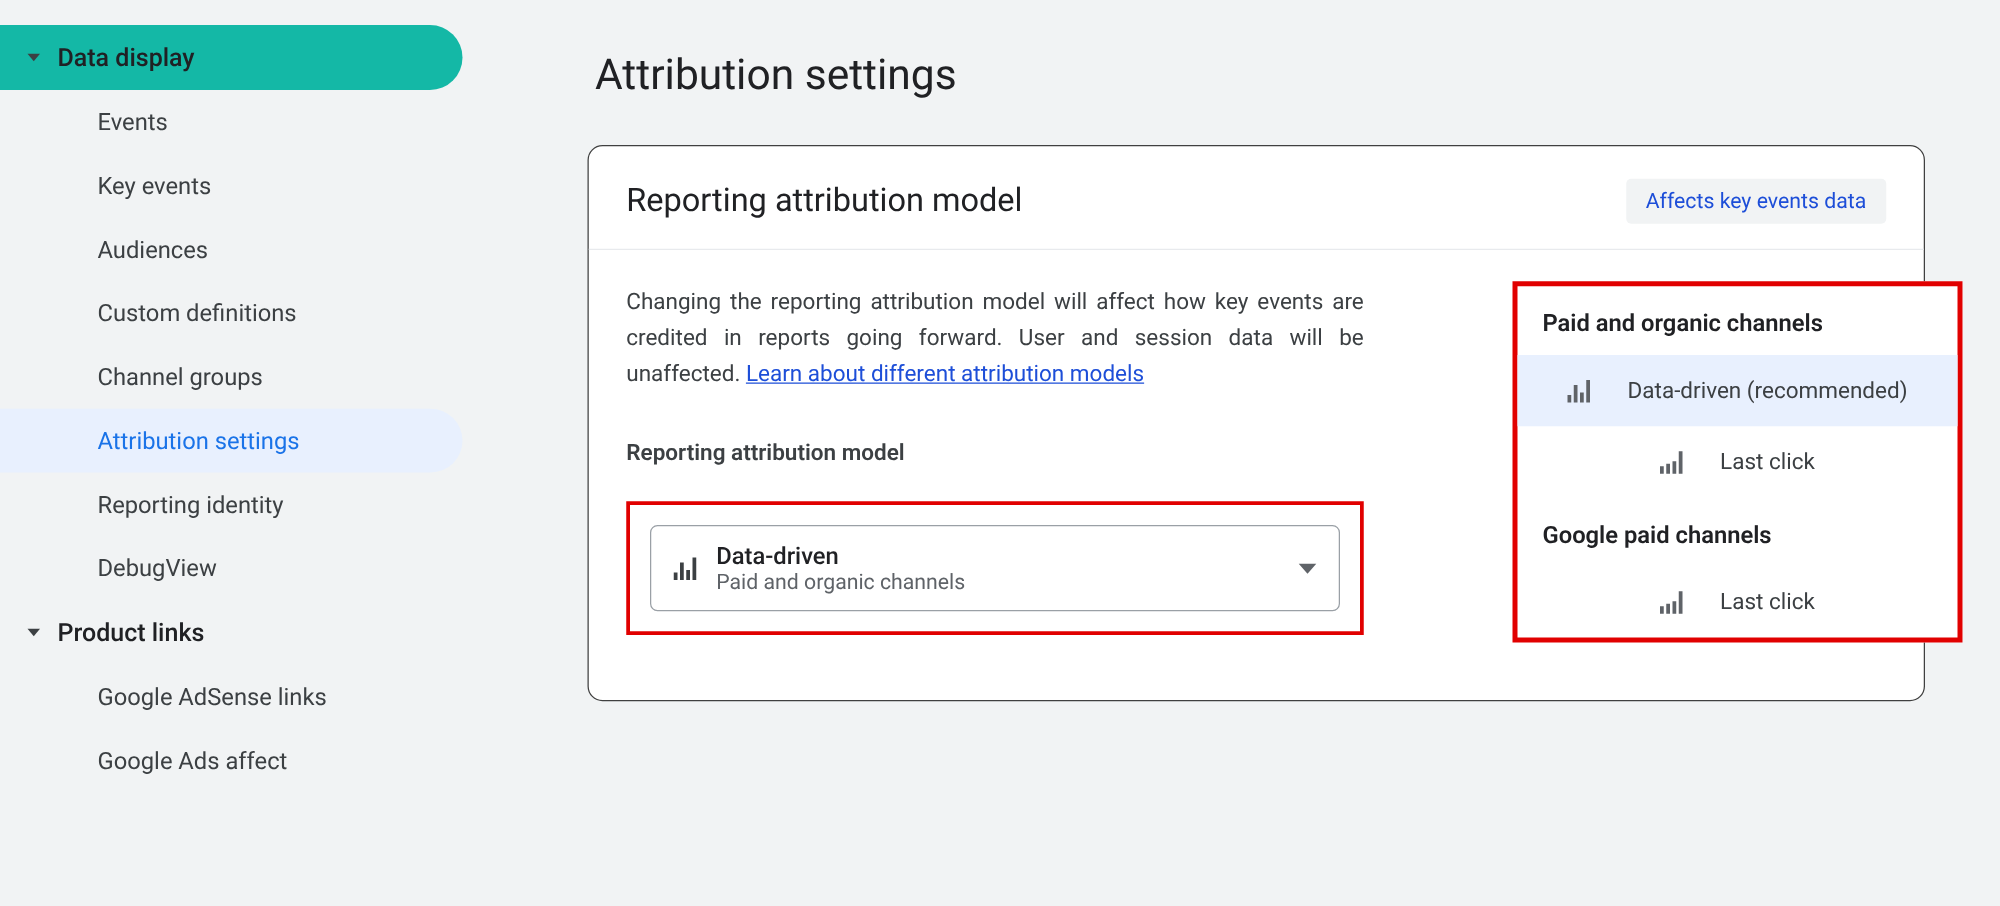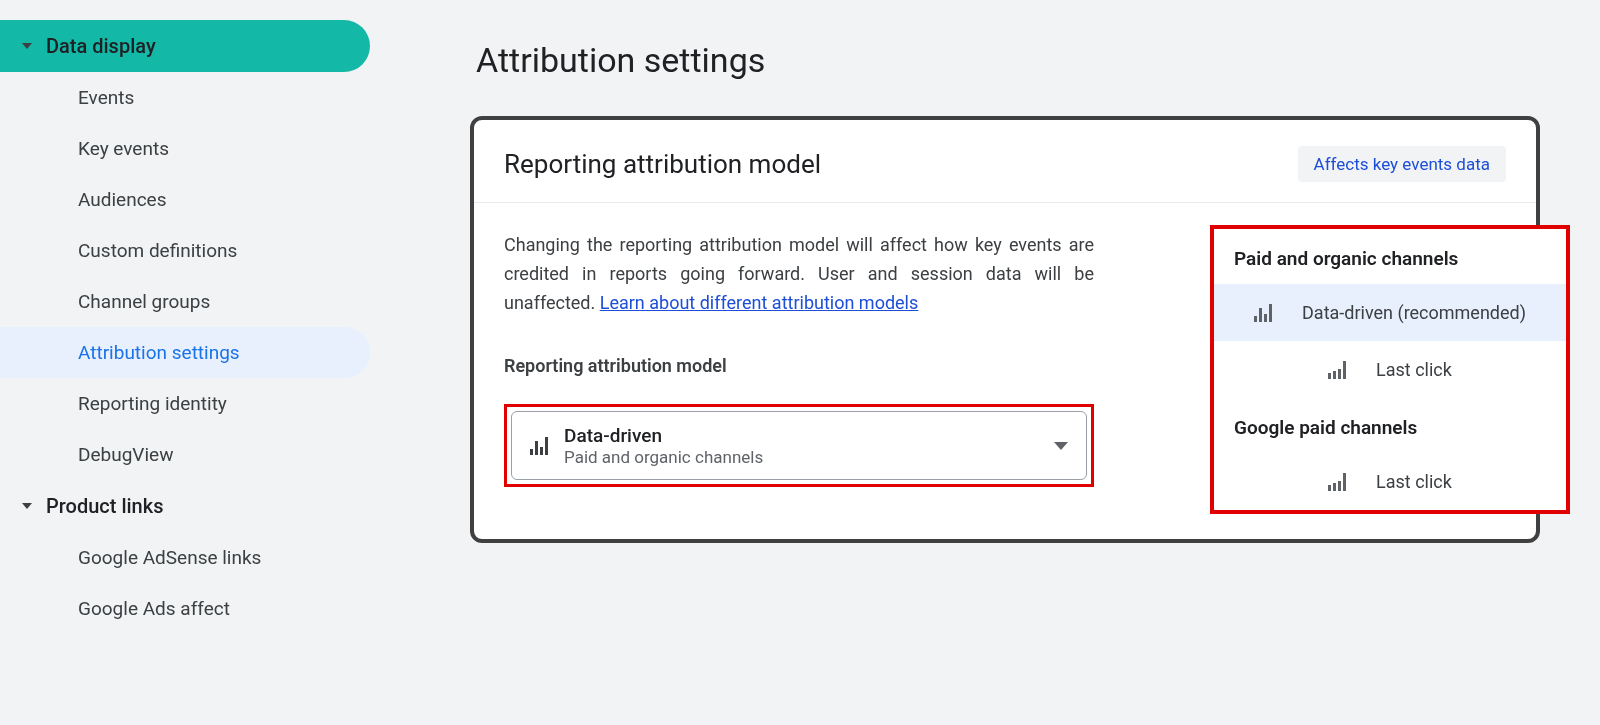--- a/index.html
+++ b/index.html
@@ -61,21 +61,21 @@
   }
   .page-title {
     font-size: 34px;
     font-weight: 400;
     color: #202124;
     margin-bottom: 36px;
     margin-left: 6px;
   }
   .card {
     background: #fff;
-    border: 4px solid #404040;
+    border: 1px solid #404040;
     border-radius: 12px;
     padding: 0;
     position: relative;
   }
   .card-header {
     display: flex;
     justify-content: space-between;
     align-items: center;
     padding: 26px 30px 20px 30px;
     border-bottom: 1px solid #e8eaed;
@@ -114,21 +114,21 @@
   }
   .field-label {
     font-size: 18px;
     font-weight: 600;
     color: #3c4043;
     margin-top: 38px;
     margin-bottom: 4px;
   }
   .dropdown-wrap {
     border: 3px solid #e10000;
-    padding: 0;
+    padding: 12px;
     position: relative;
     margin-top: 28px;
   }
   .dropdown {
     border: 1px solid #9aa0a6;
     border-radius: 6px;
     padding: 12px 18px;
     display: flex;
     align-items: center;
     justify-content: space-between;

